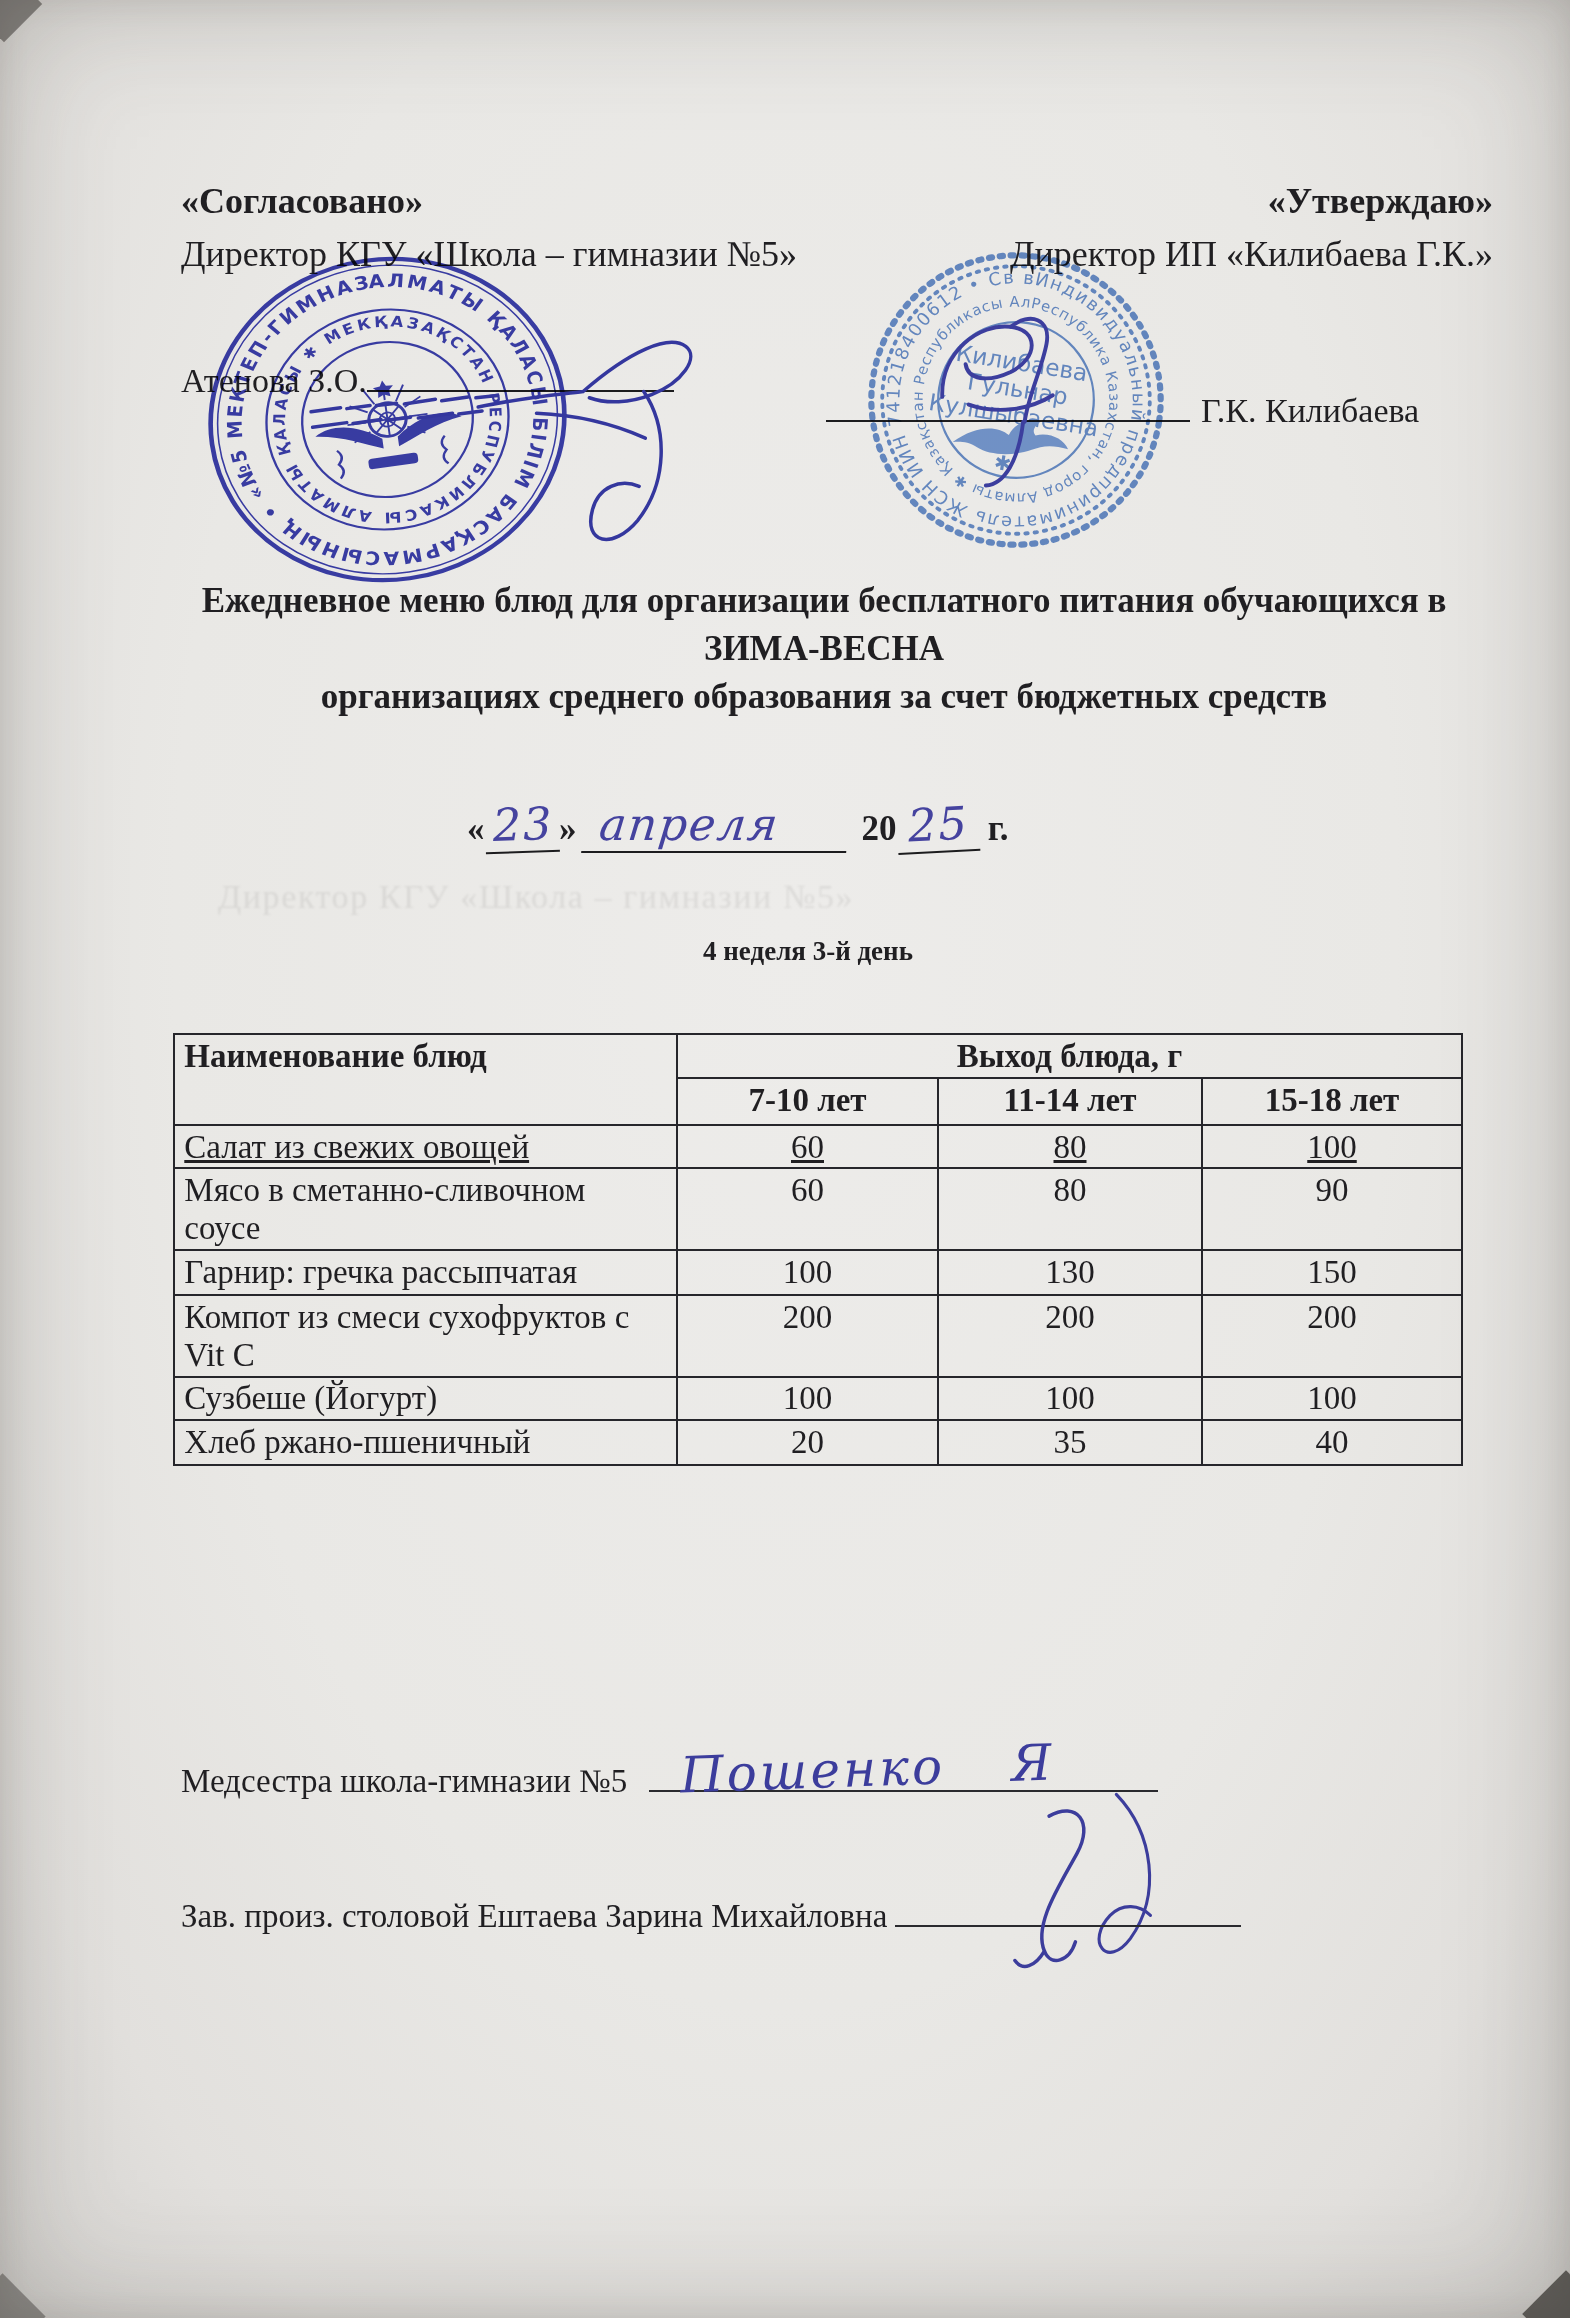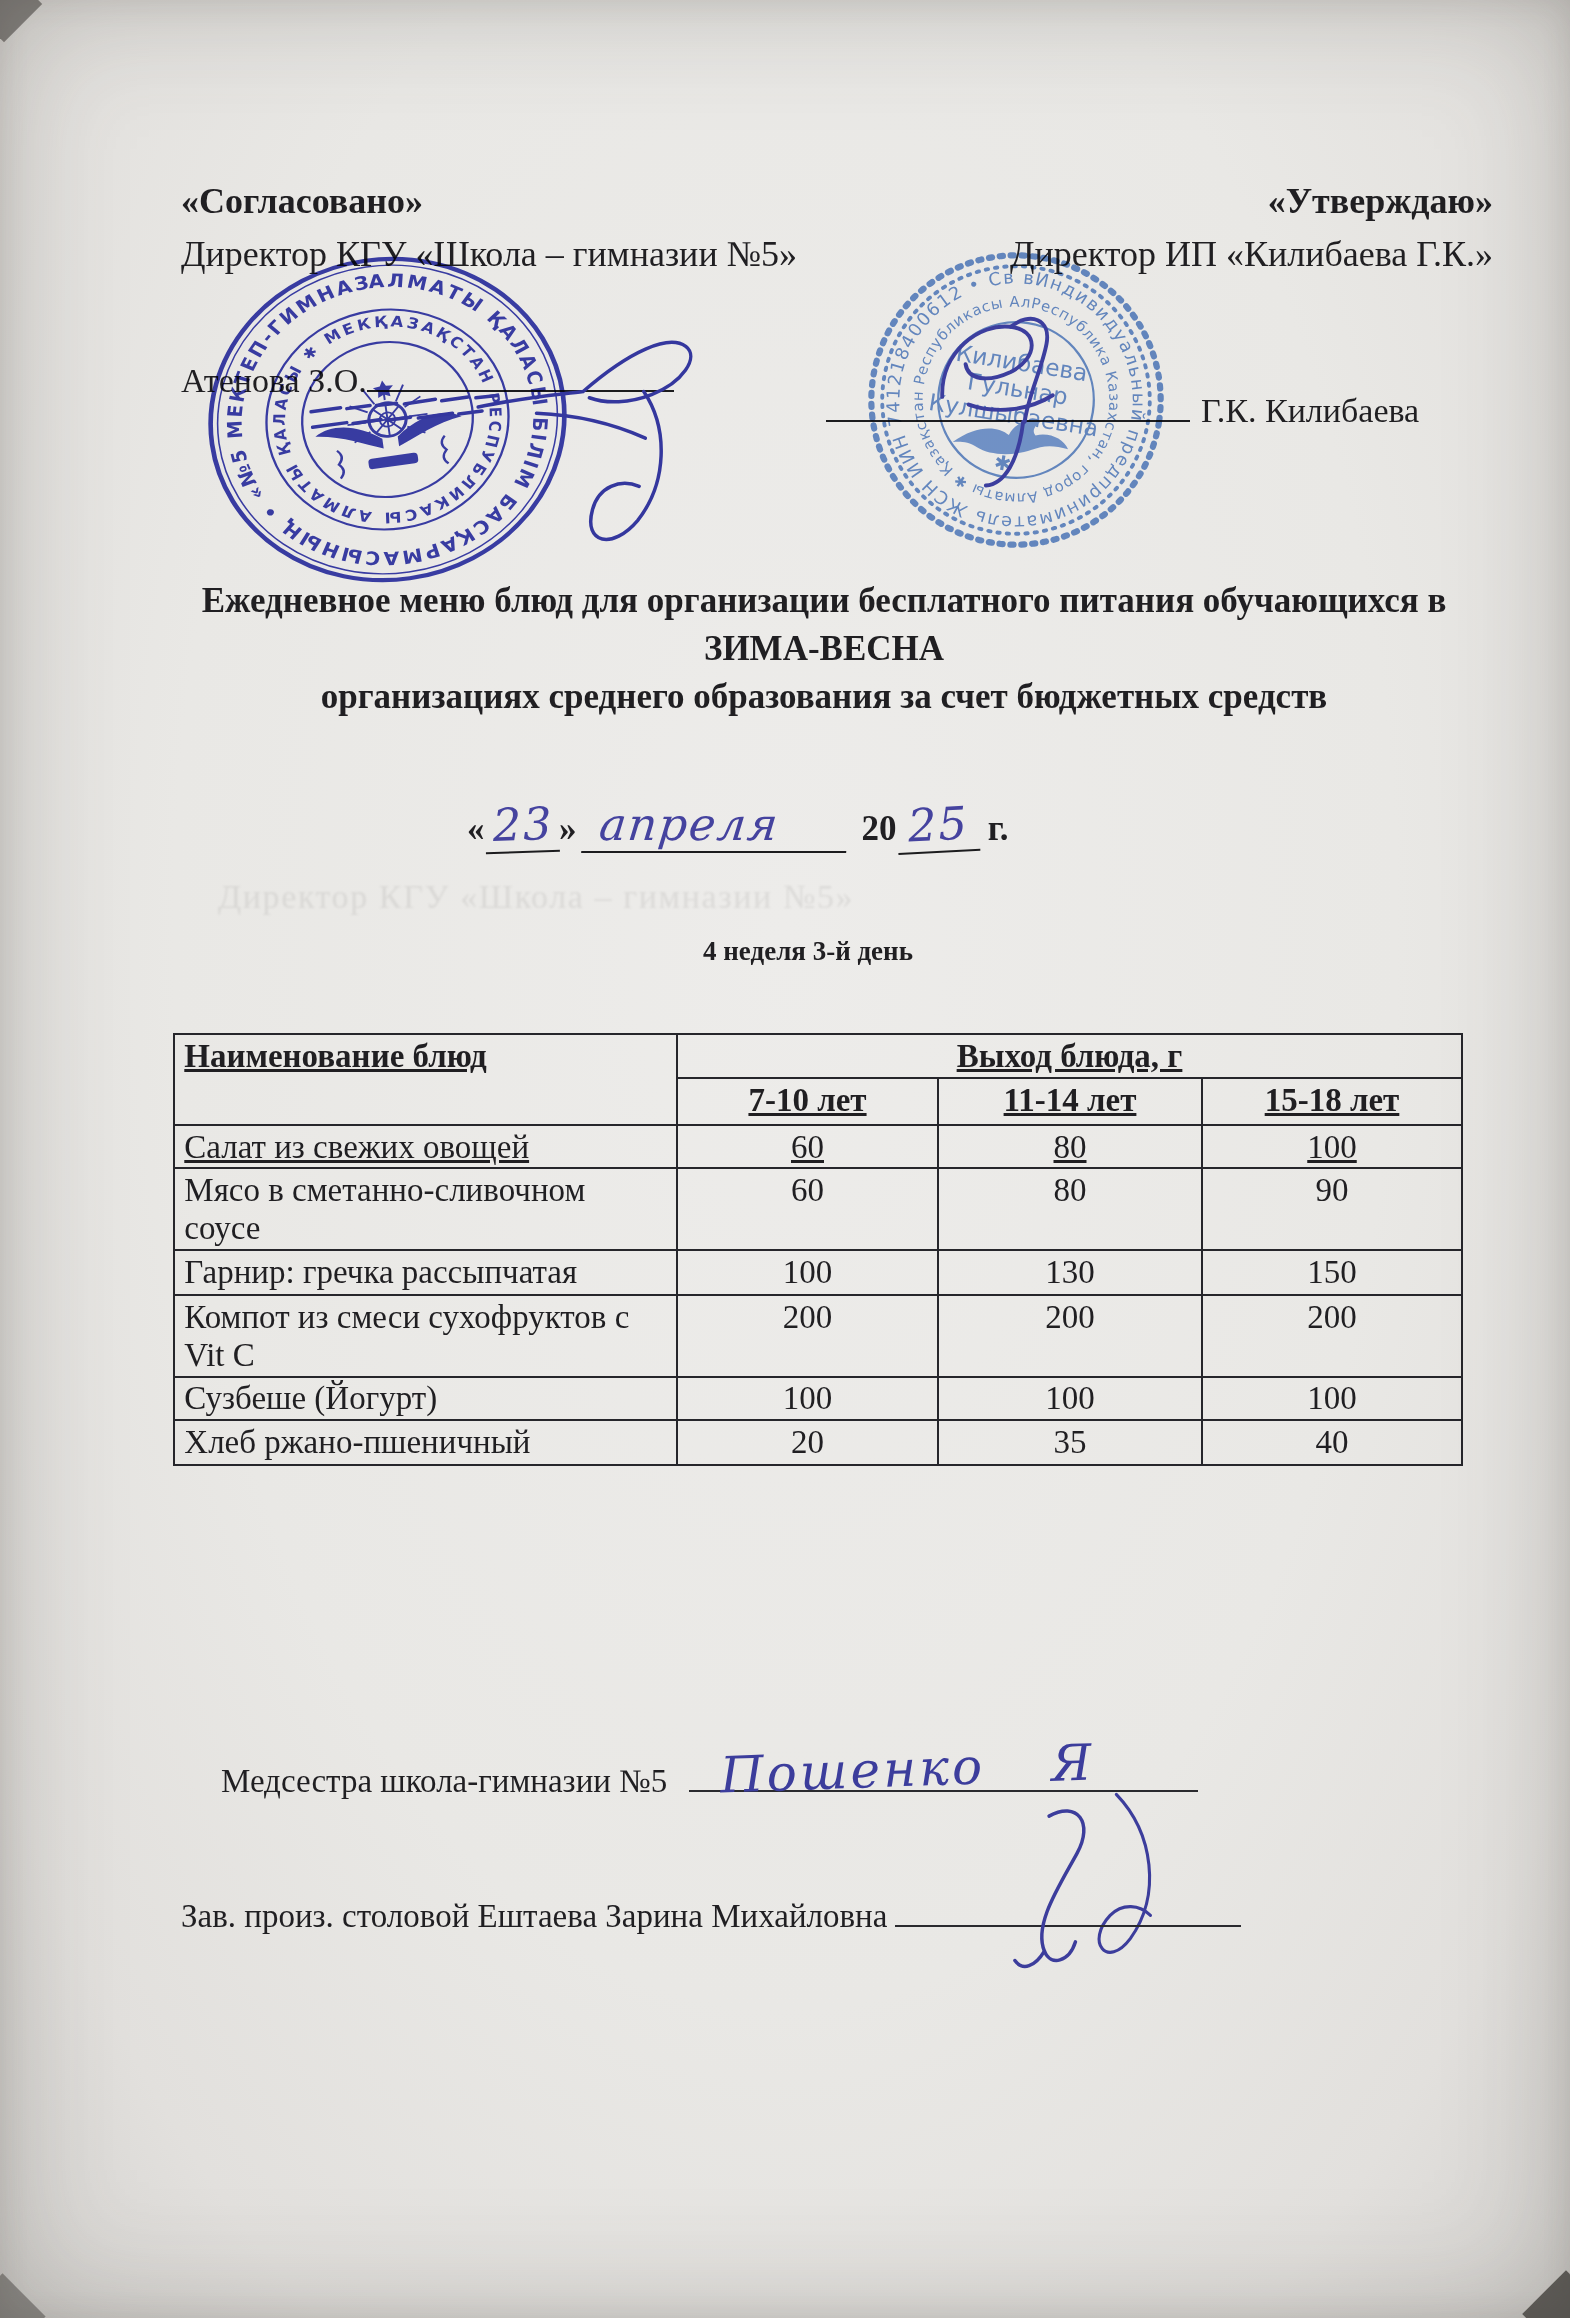--- a/index.html
+++ b/index.html
@@ -37,30 +37,30 @@
   .hw.month{display:inline-block;border-bottom:2.3px solid #1c1c1e;padding:0 70px 0 15.6px;margin:0 12.4px 0 7.8px;transform:skewX(-6deg);}
   .hw.yy{display:inline-block;border-bottom:2.3px solid #1c1c1e;padding:0 11px;transform:rotate(-3deg);}
 
   .subhead{position:absolute;left:124px;width:1368px;top:936px;text-align:center;
            font-size:27px;font-weight:bold;}
 
   table.menu{position:absolute;left:173px;top:1033px;width:1289px;border-collapse:collapse;
              font-size:33px;table-layout:fixed;}
   table.menu td,table.menu th{border:2.3px solid #26262b;padding:1.6px 7.8px 1.6px 9.3px;vertical-align:top;
              font-weight:normal;text-align:left;line-height:1.16;}
-  table.menu th{font-weight:bold;text-decoration:underline;}
+  table.menu th{font-weight:bold;}
   table.menu .c{text-align:center;padding-left:1.6px;padding-right:1.6px;}
   tr.h1{height:44px;} tr.h2{height:47px;}
   tr.r0{height:43px;text-decoration:underline;} tr.r1{height:72px;} tr.r2{height:45px;}
   tr.r3{height:76px;} tr.r4{height:43px;} tr.r5{height:45px;}
 
   .ghost{position:absolute;left:218px;top:877px;font-size:34px;color:#6a6866;opacity:.13;
          letter-spacing:1.6px;filter:blur(0.8px);}
 
-  .nurse{left:181px;top:1756px;font-size:33px;margin-left:40px;}
+  .nurse{left:181px;top:1756px;font-size:33px;}
   .nurse .zone{display:inline-block;width:509px;border-bottom:2.3px solid #2a2a2e;height:34px;
                margin-left:22px;position:relative;}
   .nurse .sig{position:absolute;left:31px;bottom:-9.3px;font-size:50px;white-space:nowrap;
               color:#3c3d9c;transform:rotate(-2deg);letter-spacing:3.1px;word-spacing:47px;}
   .manager{left:181px;top:1891px;font-size:33px;}
   .manager .zone{display:inline-block;width:346px;border-bottom:2.3px solid #2a2a2e;height:34px;margin-left:7.8px;}
 
   .stamp{position:absolute;mix-blend-mode:multiply;}
   svg text{font-family:"DejaVu Sans",sans-serif;}
 </style>

